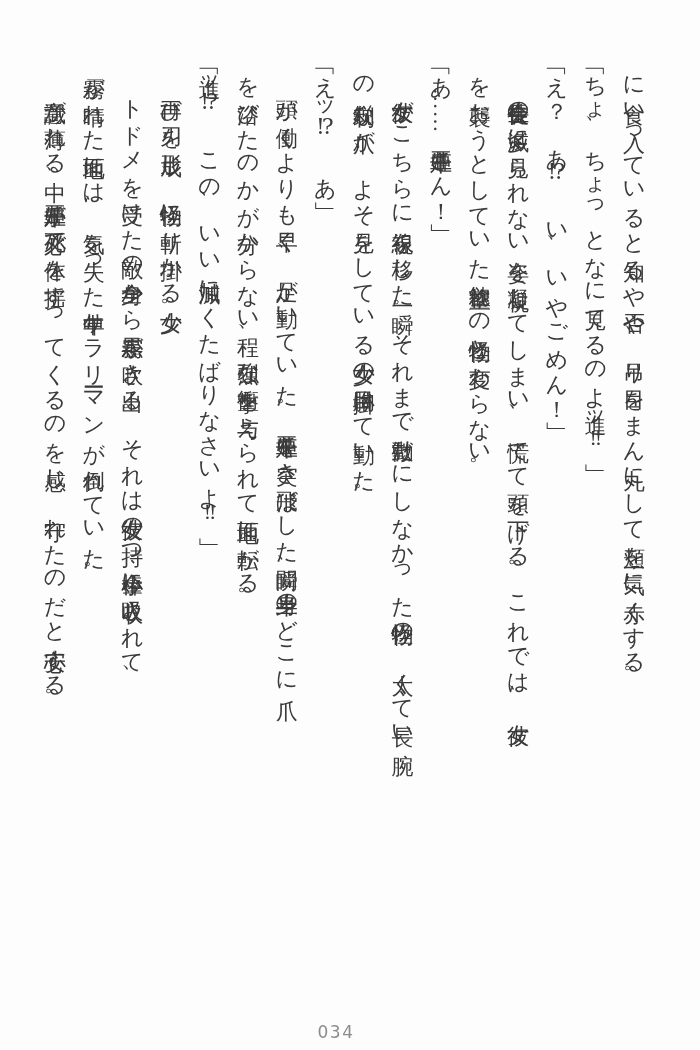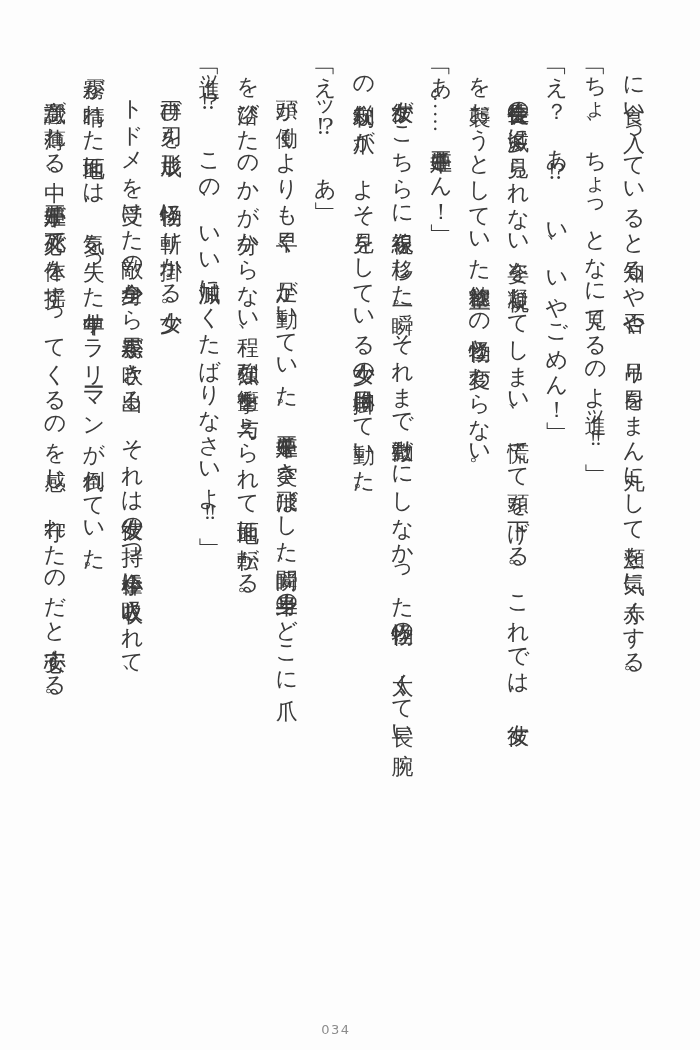--- a/index.html
+++ b/index.html
@@ -32,21 +32,21 @@
     padding: 0;
     white-space: nowrap;
   }
   .page-number {
     position: absolute;
     top: 1022px;
     left: 0;
     width: 672px; 
     text-align: center;
     font-family: "DejaVu Sans", "Liberation Sans", sans-serif;
-    font-size: 13px;
+    font-size: 17px;
     letter-spacing: 1.5px;
     color: #8c8c8c;
   }
 </style>
 </head>
 <body>
 
 <div class="book-page">
   <div class="text-area">
     <p class="text-line">に食い入っていると知るや否や、吊り目をまん丸にして頬を一気に赤くする。</p>

